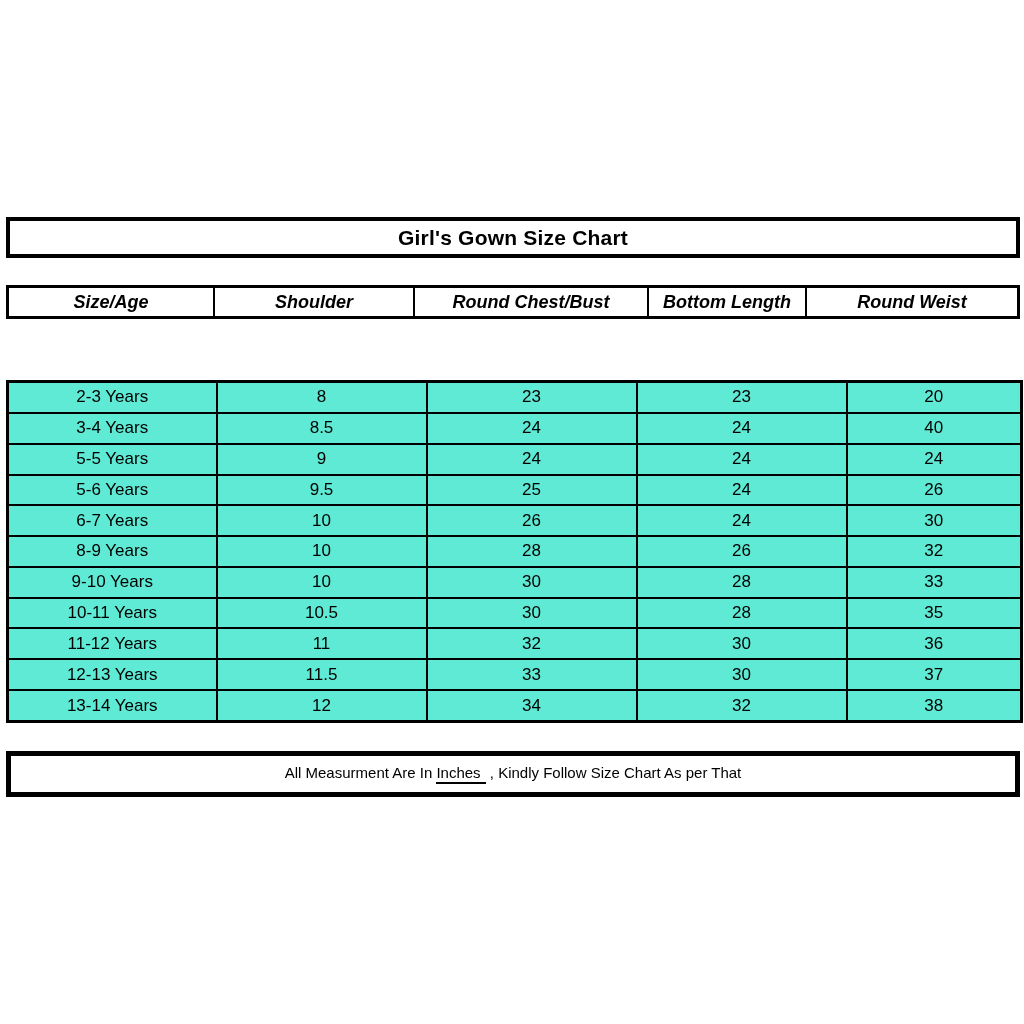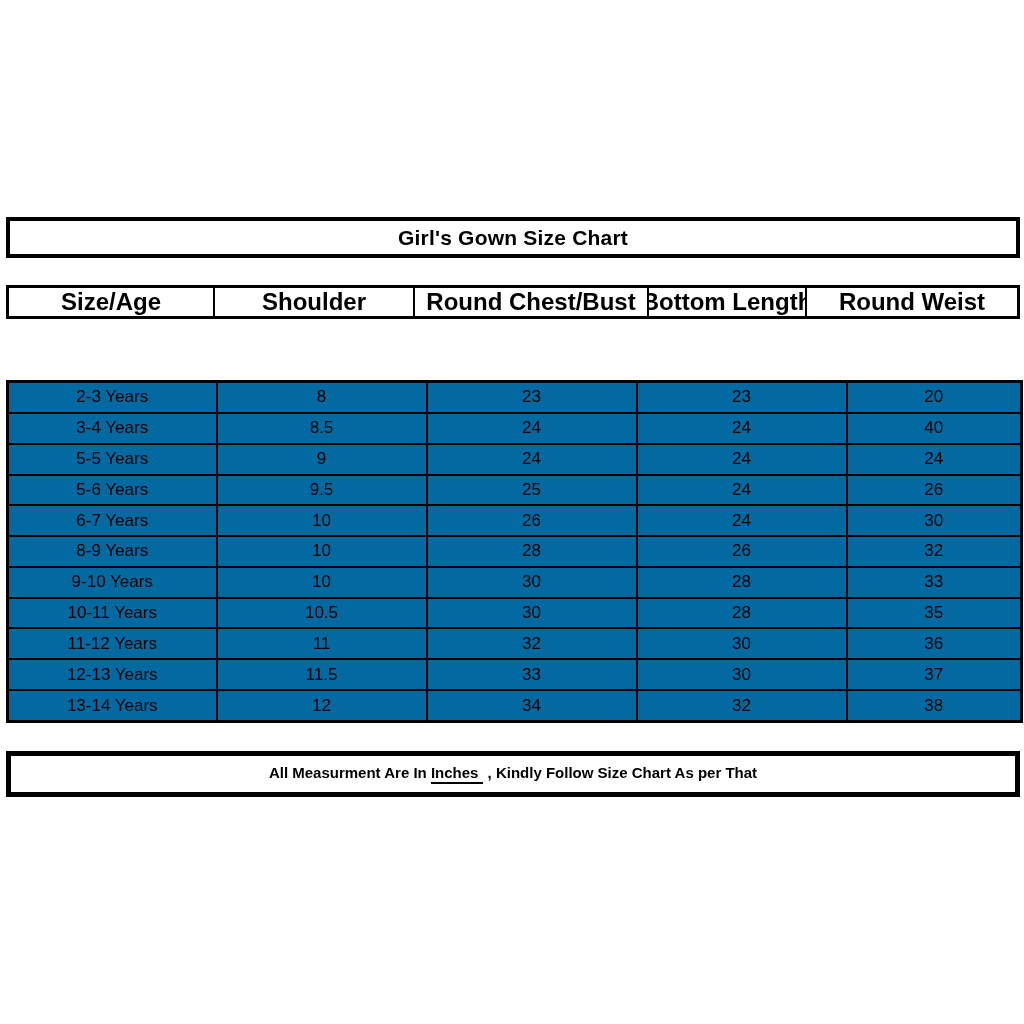--- a/index.html
+++ b/index.html
@@ -32,40 +32,41 @@
     position: absolute;
     left: 6px; top: 285px;
     width: 1014px; height: 34px;
     border: 3px solid #000;
     background: #fff;
     display: flex;
   }
   #header-row .hcell {
     display: flex; align-items: center; justify-content: center;
     font-weight: bold;
-    font-size: 24px;
+    font-size: 18px;
     border-right: 2px solid #000;
     overflow: hidden;
     white-space: nowrap;
+    font-style: italic;
   }
   #header-row .hcell:last-child { border-right: none; }
   .w1 { width: 206px; }
   .w2 { width: 200px; }
   .w3 { width: 234px; }
   .w4 { width: 210px; }
   .w5 { flex: 1; }
 
   
   #size-table {
     position: absolute;
     left: 6px; top: 380px;
     width: 1014px; height: 343px;
     border-collapse: collapse;
     table-layout: fixed;
-    background: #0369a1;
+    background: #5eead4;
     border: 3px solid #000;
   }
   #size-table td {
     border: 2px solid #000;
     text-align: center;
     vertical-align: middle;
     font-size: 17px;
     white-space: nowrap;
     overflow: hidden;
   }
@@ -73,21 +74,21 @@
   
   #footer-box {
     position: absolute;
     left: 6px; top: 751px;
     width: 1014px; height: 46px;
     border: 5px solid #000;
     background: #fff;
     display: flex; align-items: center; justify-content: center;
   }
   #footer-box .note {
-    font-weight: bold;
+    font-weight: normal;
     font-size: 15px;
     white-space: pre;
   }
   #footer-box .u {
     display: inline-block;
     border-bottom: 2px solid #000;
     padding-right: 5px;
     line-height: 1.15;
   }
 </style>

